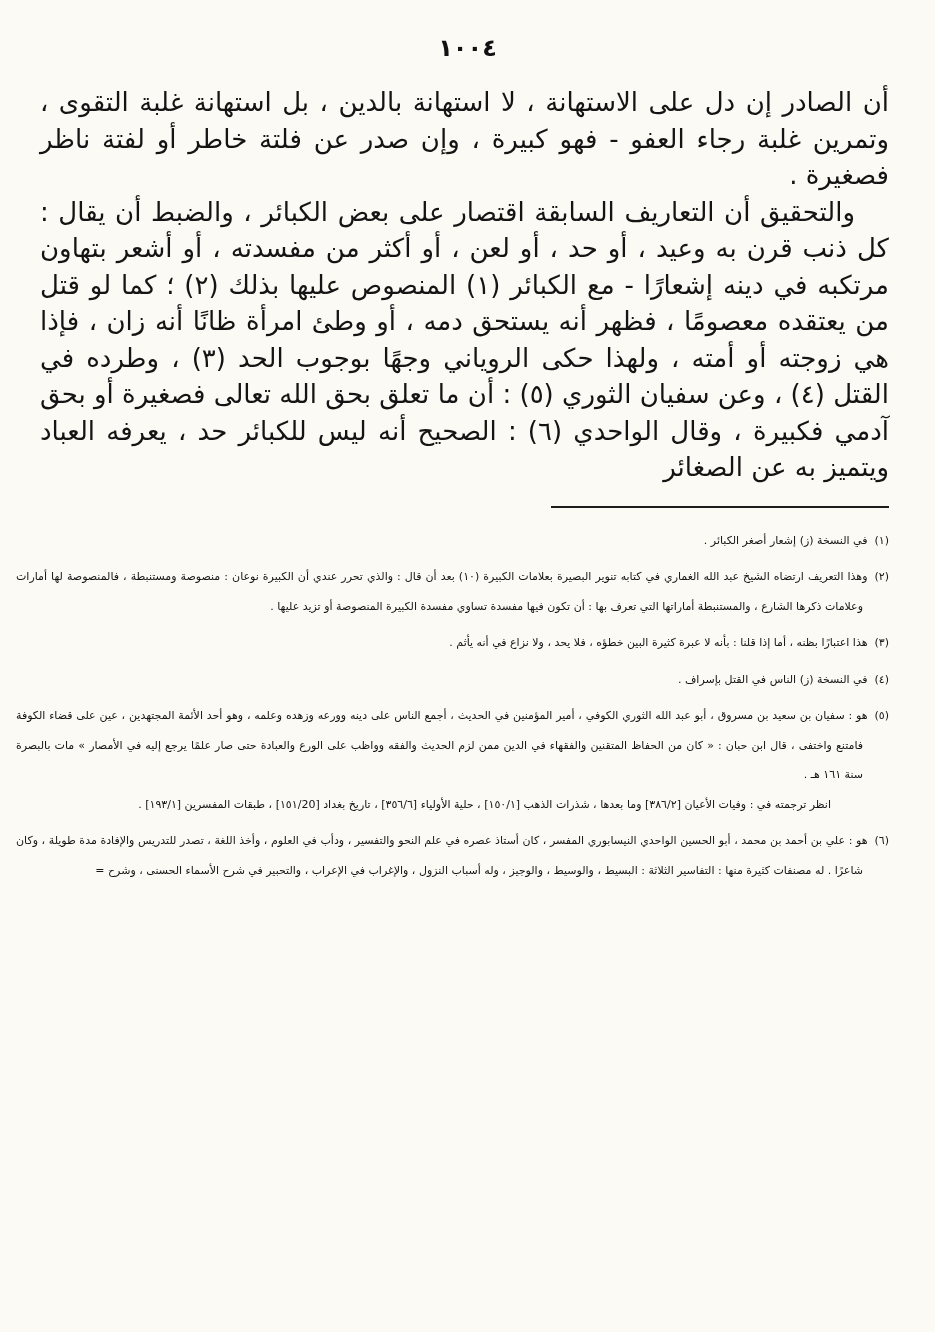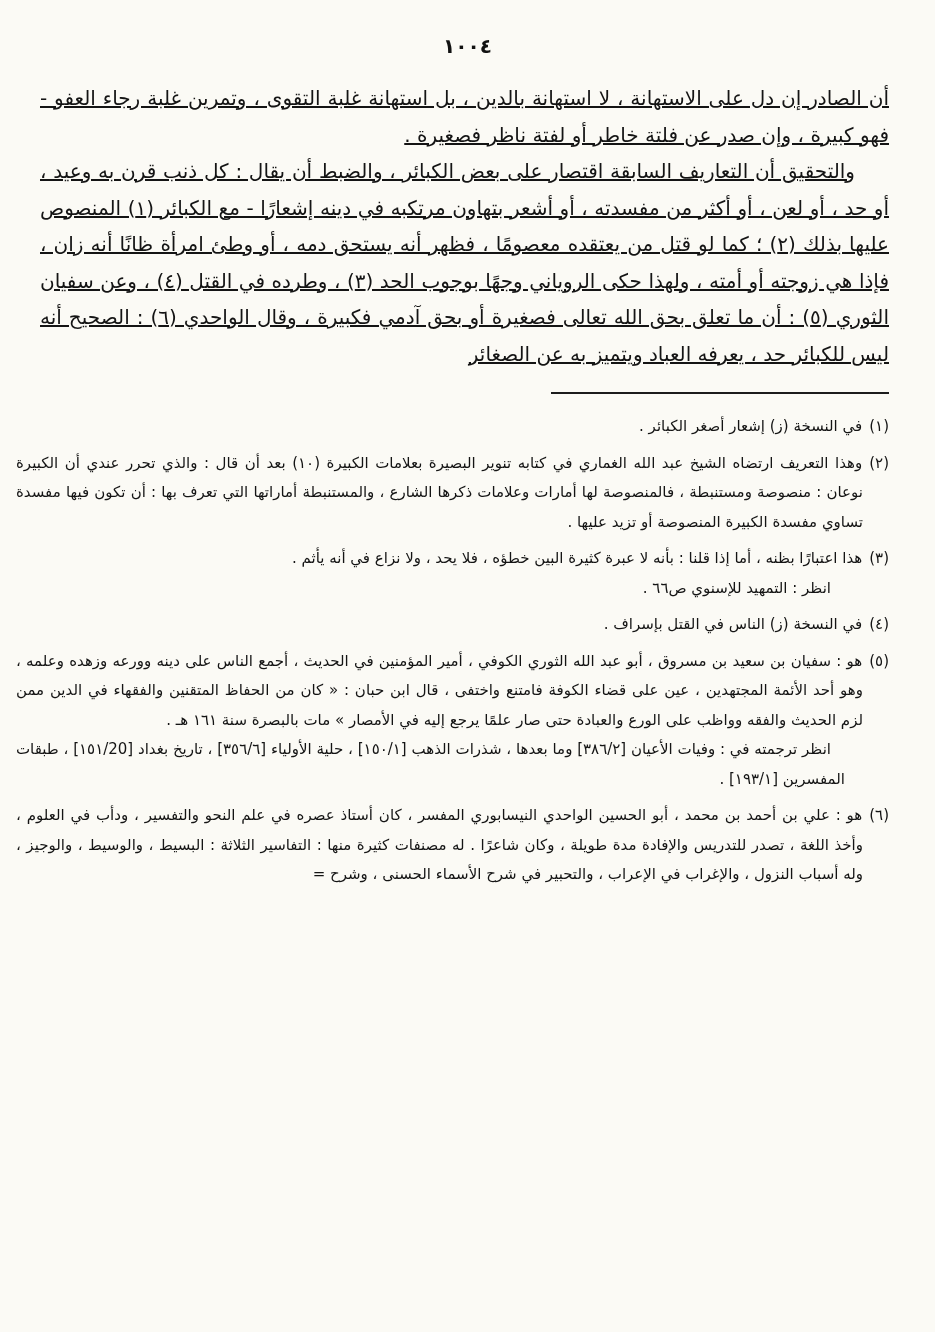--- a/index.html
+++ b/index.html
@@ -16,48 +16,47 @@
     width: 935px;
     height: 1332px;
     background: #fbfaf5;
     color: #141414;
     direction: rtl;
     font-family: "DejaVu Sans", sans-serif;
   }
   .page-number {
     padding-top: 34px;
     text-align: center;
-    font-size: 20px;
+    font-size: 24px;
     font-weight: 700;
     letter-spacing: 4px;
     color: #111;
   }
   .body-text {
     padding: 22px 46px 0 40px;
-    font-size: 20px;
+    font-size: 26px;
     line-height: 36.5px;
     text-align: justify;
-    text-decoration: underline;
   }
   .body-text p {
     margin: 0;
   }
   .body-text p.p-indent {
     text-indent: 34px;
   }
   .footnote-sep {
     display: block;
     width: 338px;
     margin: 20px 46px 0 auto;
     border: none;
     border-top: 2px solid #1c1c1c;
   }
   .footnotes {
     padding: 18px 46px 0 16px;
-    font-size: 15px;
+    font-size: 11px;
     line-height: 29.5px;
     text-align: justify;
   }
   .footnote {
     margin-bottom: 7px;
     padding-right: 26px;
     text-indent: -26px;
   }
   .fn-marker {
     margin-inline-end: 7px;
@@ -91,21 +90,20 @@
       
     </div>
 
     <div class="footnote">
       <span class="fn-marker">(٢)</span><span class="fn-text">وهذا التعريف ارتضاه الشيخ عبد الله الغماري في كتابه تنوير البصيرة بعلامات الكبيرة (١٠) بعد أن قال : والذي تحرر عندي أن الكبيرة نوعان : منصوصة ومستنبطة ، فالمنصوصة لها أمارات وعلامات ذكرها الشارع ، والمستنبطة أماراتها التي تعرف بها : أن تكون فيها مفسدة تساوي مفسدة الكبيرة المنصوصة أو تزيد عليها .</span>
       
     </div>
 
     <div class="footnote">
       <span class="fn-marker">(٣)</span><span class="fn-text">هذا اعتبارًا بظنه ، أما إذا قلنا : بأنه لا عبرة كثيرة البين خطؤه ، فلا يحد ، ولا نزاع في أنه يأثم .</span>
-      <span class="fn-note">انظر : التمهيد للإسنوي ص٦٦ .</span>
     </div>
 
     <div class="footnote">
       <span class="fn-marker">(٤)</span><span class="fn-text">في النسخة (ز) الناس في القتل بإسراف .</span>
       
     </div>
 
     <div class="footnote">
       <span class="fn-marker">(٥)</span><span class="fn-text">هو : سفيان بن سعيد بن مسروق ، أبو عبد الله الثوري الكوفي ، أمير المؤمنين في الحديث ، أجمع الناس على دينه وورعه وزهده وعلمه ، وهو أحد الأئمة المجتهدين ، عين على قضاء الكوفة فامتنع واختفى ، قال ابن حبان : « كان من الحفاظ المتقنين والفقهاء في الدين ممن لزم الحديث والفقه وواظب على الورع والعبادة حتى صار علمًا يرجع إليه في الأمصار » مات بالبصرة سنة ١٦١ هـ .</span>
       <span class="fn-note">انظر ترجمته في : وفيات الأعيان [٣٨٦/٢] وما بعدها ، شذرات الذهب [١٥٠/١] ، حلية الأولياء [٣٥٦/٦] ، تاريخ بغداد [١٥١/20] ، طبقات المفسرين [١٩٣/١] .</span>

